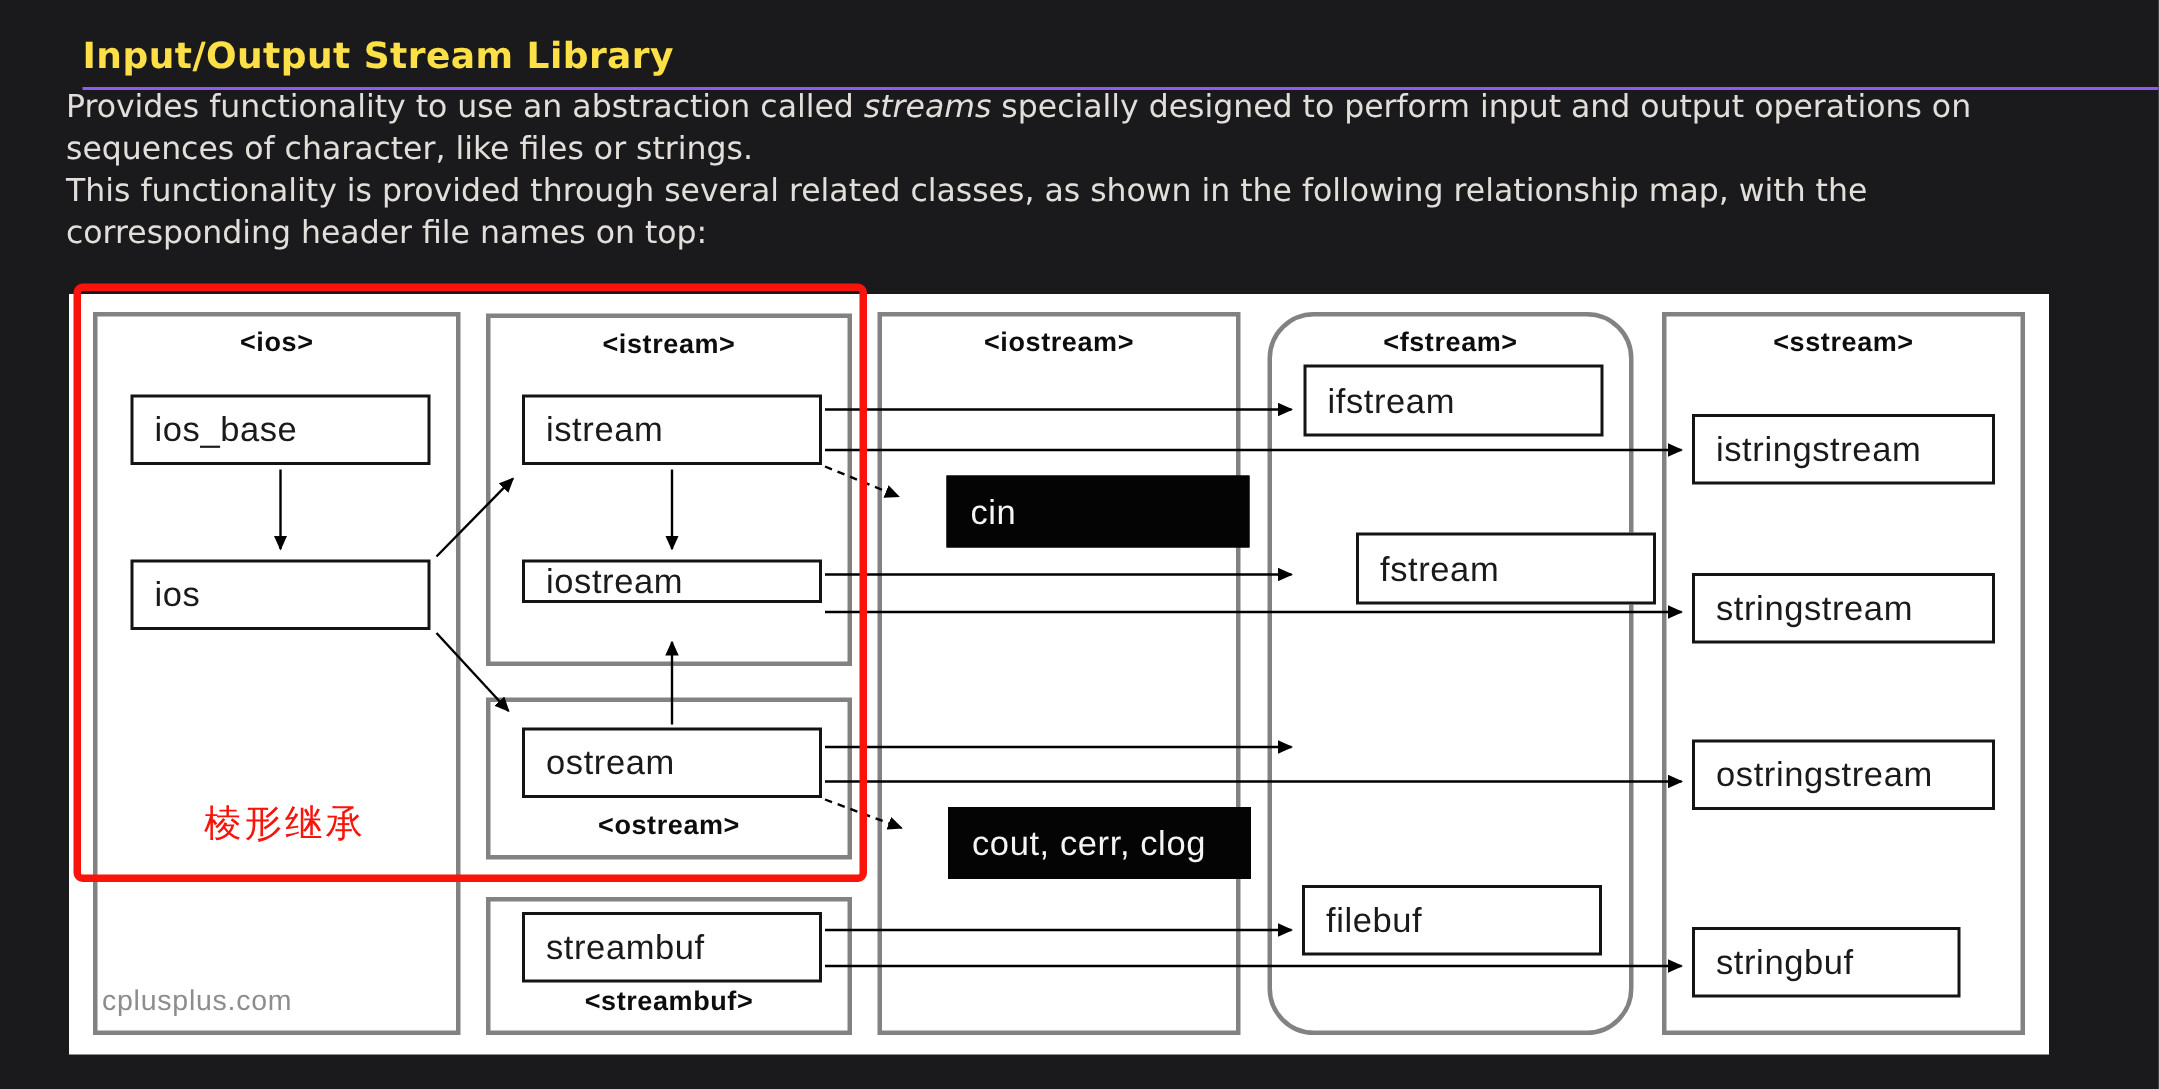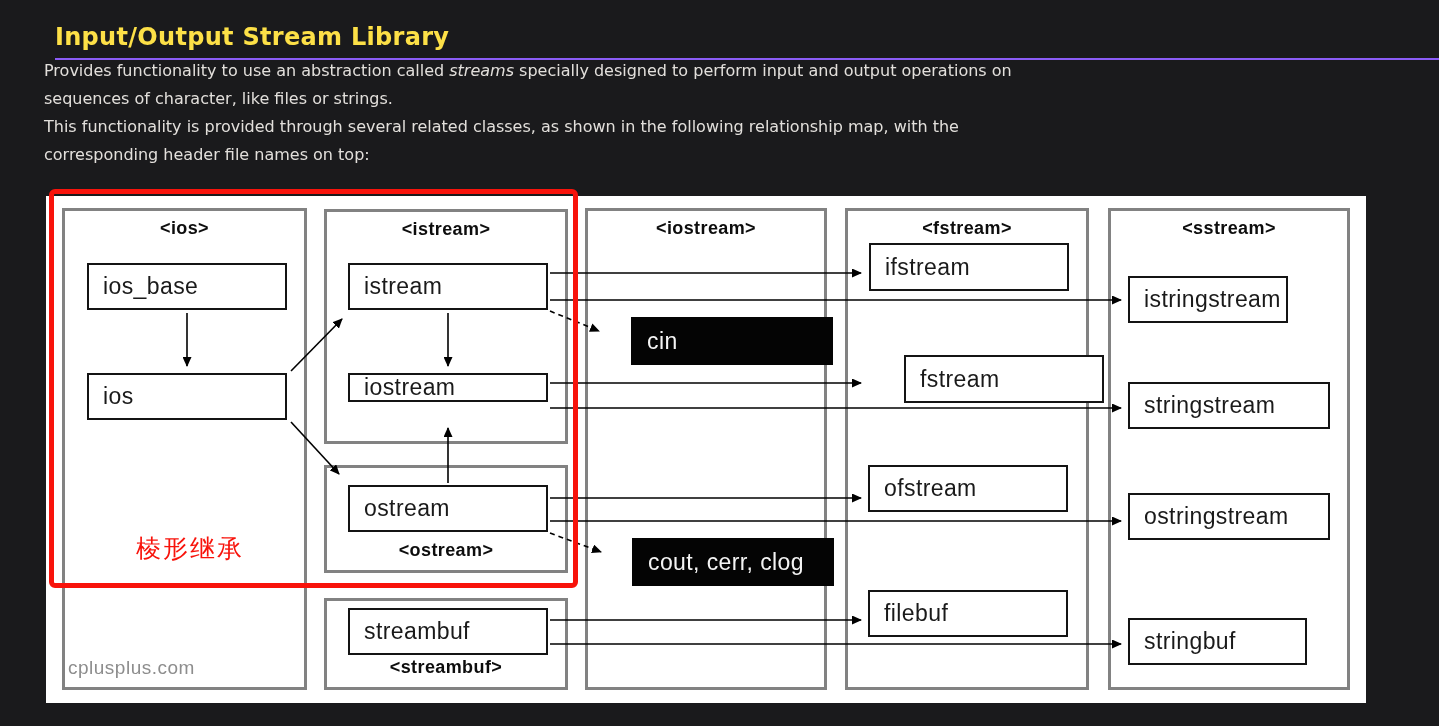--- a/index.html
+++ b/index.html
@@ -5,21 +5,21 @@
   html,body{margin:0;padding:0;background:#1a1a1c;}
   .stage{position:relative;width:1439px;height:726px;background:#1a1a1c;overflow:hidden;
          font-family:"DejaVu Sans",sans-serif;}
 
   
   .page-title{position:absolute;left:44px;top:12px;margin:11px;width:1391px;
               font-size:24px;font-weight:bold;color:#fde047;letter-spacing:.3px;
               padding-bottom:7px;border-bottom:2px solid #8b5cf6;box-sizing:border-box;
               font-family:"DejaVu Sans",sans-serif;}
   
-  .intro{position:absolute;left:44px;top:57px;color:#e2dfdb;font-size:16px;line-height:28px;}
+  .intro{position:absolute;left:44px;top:57px;color:#e2dfdb;font-size:21px;line-height:28px;}
   .tline{white-space:nowrap;}
   .tline i{font-style:italic;}
 
   
   .diagram-frame{position:absolute;left:46px;top:196px;width:1320px;height:507px;background:#ffffff;}
   .panel{position:absolute;background:#ffffff;border:3px solid #828282;box-sizing:border-box;}
   .panel-title{position:absolute;left:0;right:0;top:7px;text-align:center;
                font-family:"Liberation Sans",sans-serif;font-weight:bold;font-size:18px;
                color:#0d0d0d;letter-spacing:.4px;}
   .panel-title.bottom{top:auto;bottom:9px;}
@@ -68,40 +68,39 @@
   </div>
   <div class="panel" style="left:324px;top:465px;width:244px;height:108px;">
     <div class="panel-title bottom">&lt;ostream&gt;</div>
   </div>
   <div class="panel" style="left:324px;top:598px;width:244px;height:92px;">
     <div class="panel-title bottom">&lt;streambuf&gt;</div>
   </div>
   <div class="panel" style="left:585px;top:208px;width:242px;height:482px;">
     <div class="panel-title">&lt;iostream&gt;</div>
   </div>
-  <div class="panel" style="left:845px;top:208px;width:244px;height:482px;">
+  <div class="panel" style="left:845px;top:208px;width:244px;height:482px;border-radius:31px;">
     <div class="panel-title">&lt;fstream&gt;</div>
   </div>
   <div class="panel" style="left:1108px;top:208px;width:242px;height:482px;">
     <div class="panel-title">&lt;sstream&gt;</div>
   </div>
 
   <div class="cbox" style="left:87px;top:373px;width:200px;height:47px;">ios</div>
   <div class="cbox" style="left:87px;top:263px;width:200px;height:47px;">ios_base</div>
   <div class="cbox" style="left:348px;top:263px;width:200px;height:47px;">istream</div>
   <div class="cbox" style="left:348px;top:373px;width:200px;height:29px;">iostream</div>
   <div class="cbox" style="left:348px;top:485px;width:200px;height:47px;">ostream</div>
   <div class="cbox" style="left:348px;top:608px;width:200px;height:47px;">streambuf</div>
   <div class="cbox dark" style="left:607px;top:317px;width:202px;height:48px;">cin</div>
   <div class="cbox dark" style="left:608px;top:538px;width:202px;height:48px;">cout, cerr, clog</div>
   <div class="cbox" style="left:869px;top:243px;width:200px;height:48px;">ifstream</div>
   <div class="cbox" style="left:904px;top:355px;width:200px;height:48px;">fstream</div>
-  <div class="cbox" style="left:868px;top:465px;width:200px;height:47px;">ofstream</div>
   <div class="cbox" style="left:868px;top:590px;width:200px;height:47px;">filebuf</div>
-  <div class="cbox" style="left:1128px;top:276px;width:160px;height:47px;">istringstream</div>
+  <div class="cbox" style="left:1128px;top:276px;width:202px;height:47px;">istringstream</div>
   <div class="cbox" style="left:1128px;top:382px;width:202px;height:47px;">stringstream</div>
   <div class="cbox" style="left:1128px;top:493px;width:202px;height:47px;">ostringstream</div>
   <div class="cbox" style="left:1128px;top:618px;width:179px;height:47px;text-align:center;">stringbuf</div>
 
   <svg class="edges" viewBox="0 0 1439 726" xmlns="http://www.w3.org/2000/svg">
     <defs>
       <marker id="arrowhead" markerUnits="userSpaceOnUse" markerWidth="10" markerHeight="9" refX="9" refY="4.5" orient="auto">
         <path d="M0,0 L10,4.5 L0,9 z" fill="#000"></path>
       </marker>
     </defs>

